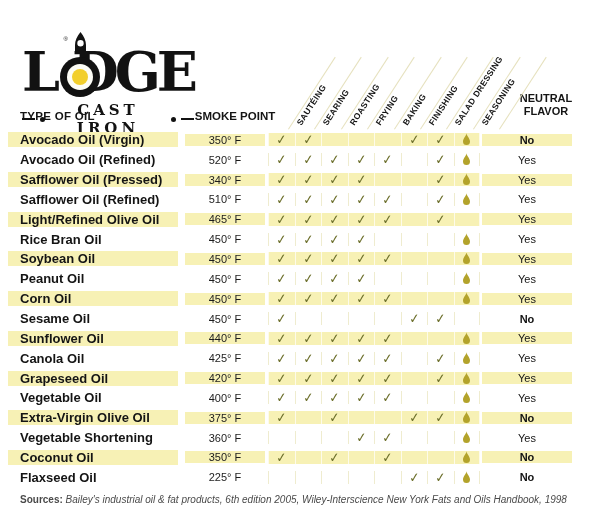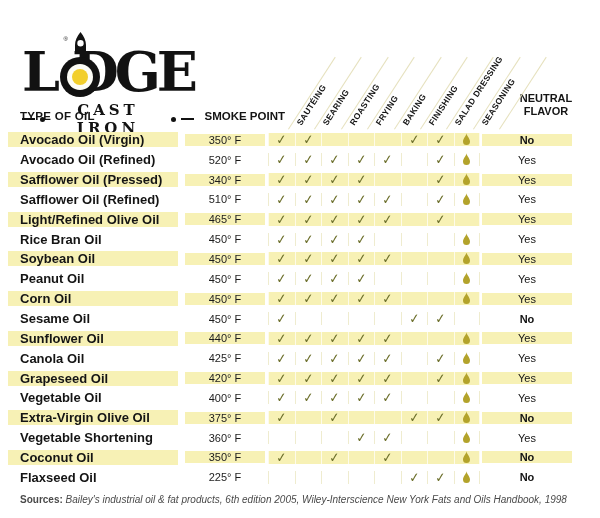--- a/index.html
+++ b/index.html
@@ -20,21 +20,21 @@
   .reg { position:absolute; top:4px; right:2px; font-size:6px; color:#121212; }
   .tagline { display:flex; align-items:center; justify-content:center; gap:5px;
              font-family:"DejaVu Serif", serif; font-weight:bold; font-size:15px;
              letter-spacing:4px; margin-top:7px; color:#121212; }
   .t-dash { width:13px; height:2px; background:#121212; flex:none; }
   .t-dot  { width:5px; height:5px; border-radius:50%; background:#121212; flex:none; }
 
   
   .col-head { position:absolute; font-weight:bold; color:#141414; }
   .head-type   { left:20px;  top:110px; font-size:11.5px; letter-spacing:0.3px; }
-  .head-smoke  { left:185px; top:110px; width:100px; text-align:right; font-size:11.5px; }
+  .head-smoke  { left:185px; top:110px; width:100px; text-align:center; font-size:11.5px; }
   .head-neutral{ left:500px; top:92px;  width:92px;  text-align:center; font-size:11px; line-height:13px; }
 
   .diag-line { position:absolute; width:1px; height:86px; background:#E6E1BE;
                transform-origin:left bottom; transform:rotate(33deg); top:43px; }
   .use-label { position:absolute; top:117px; height:10px; font-size:8.5px; font-weight:bold;
                color:#141414; white-space:nowrap; letter-spacing:0.3px;
                transform-origin:left bottom; transform:rotate(-57deg); }
 
   
   .rows { position:absolute; top:130px; left:0; width:600px; }

